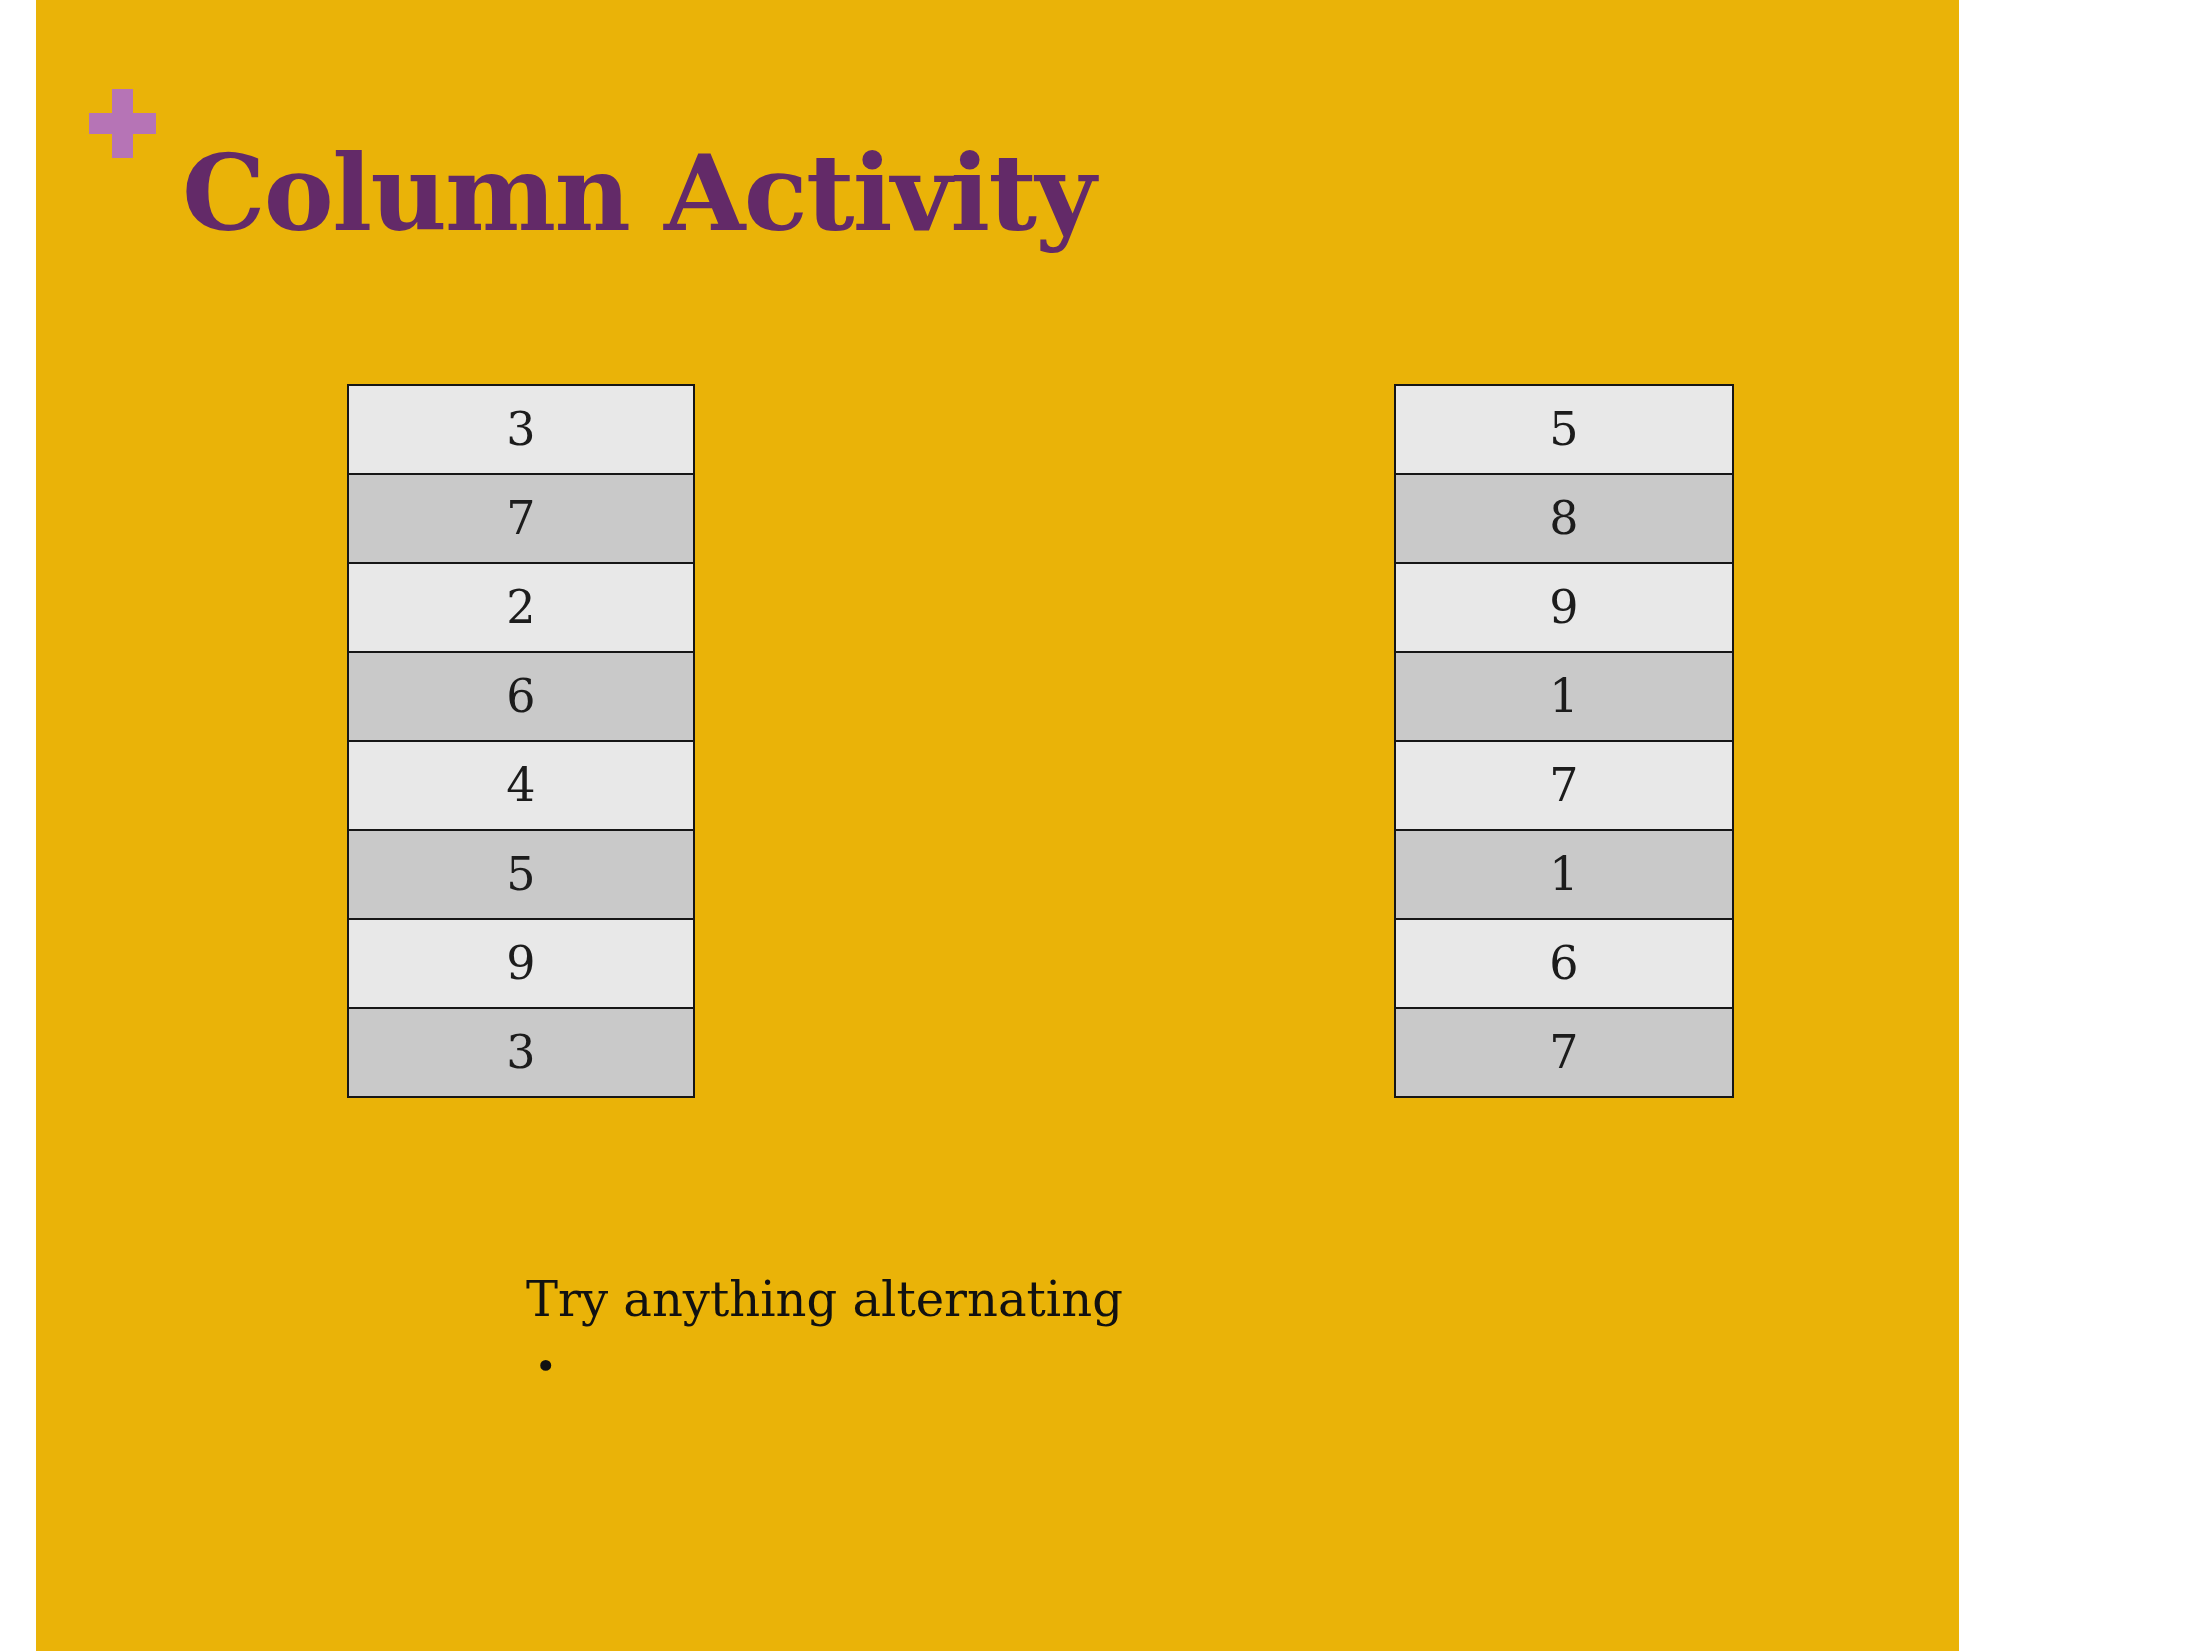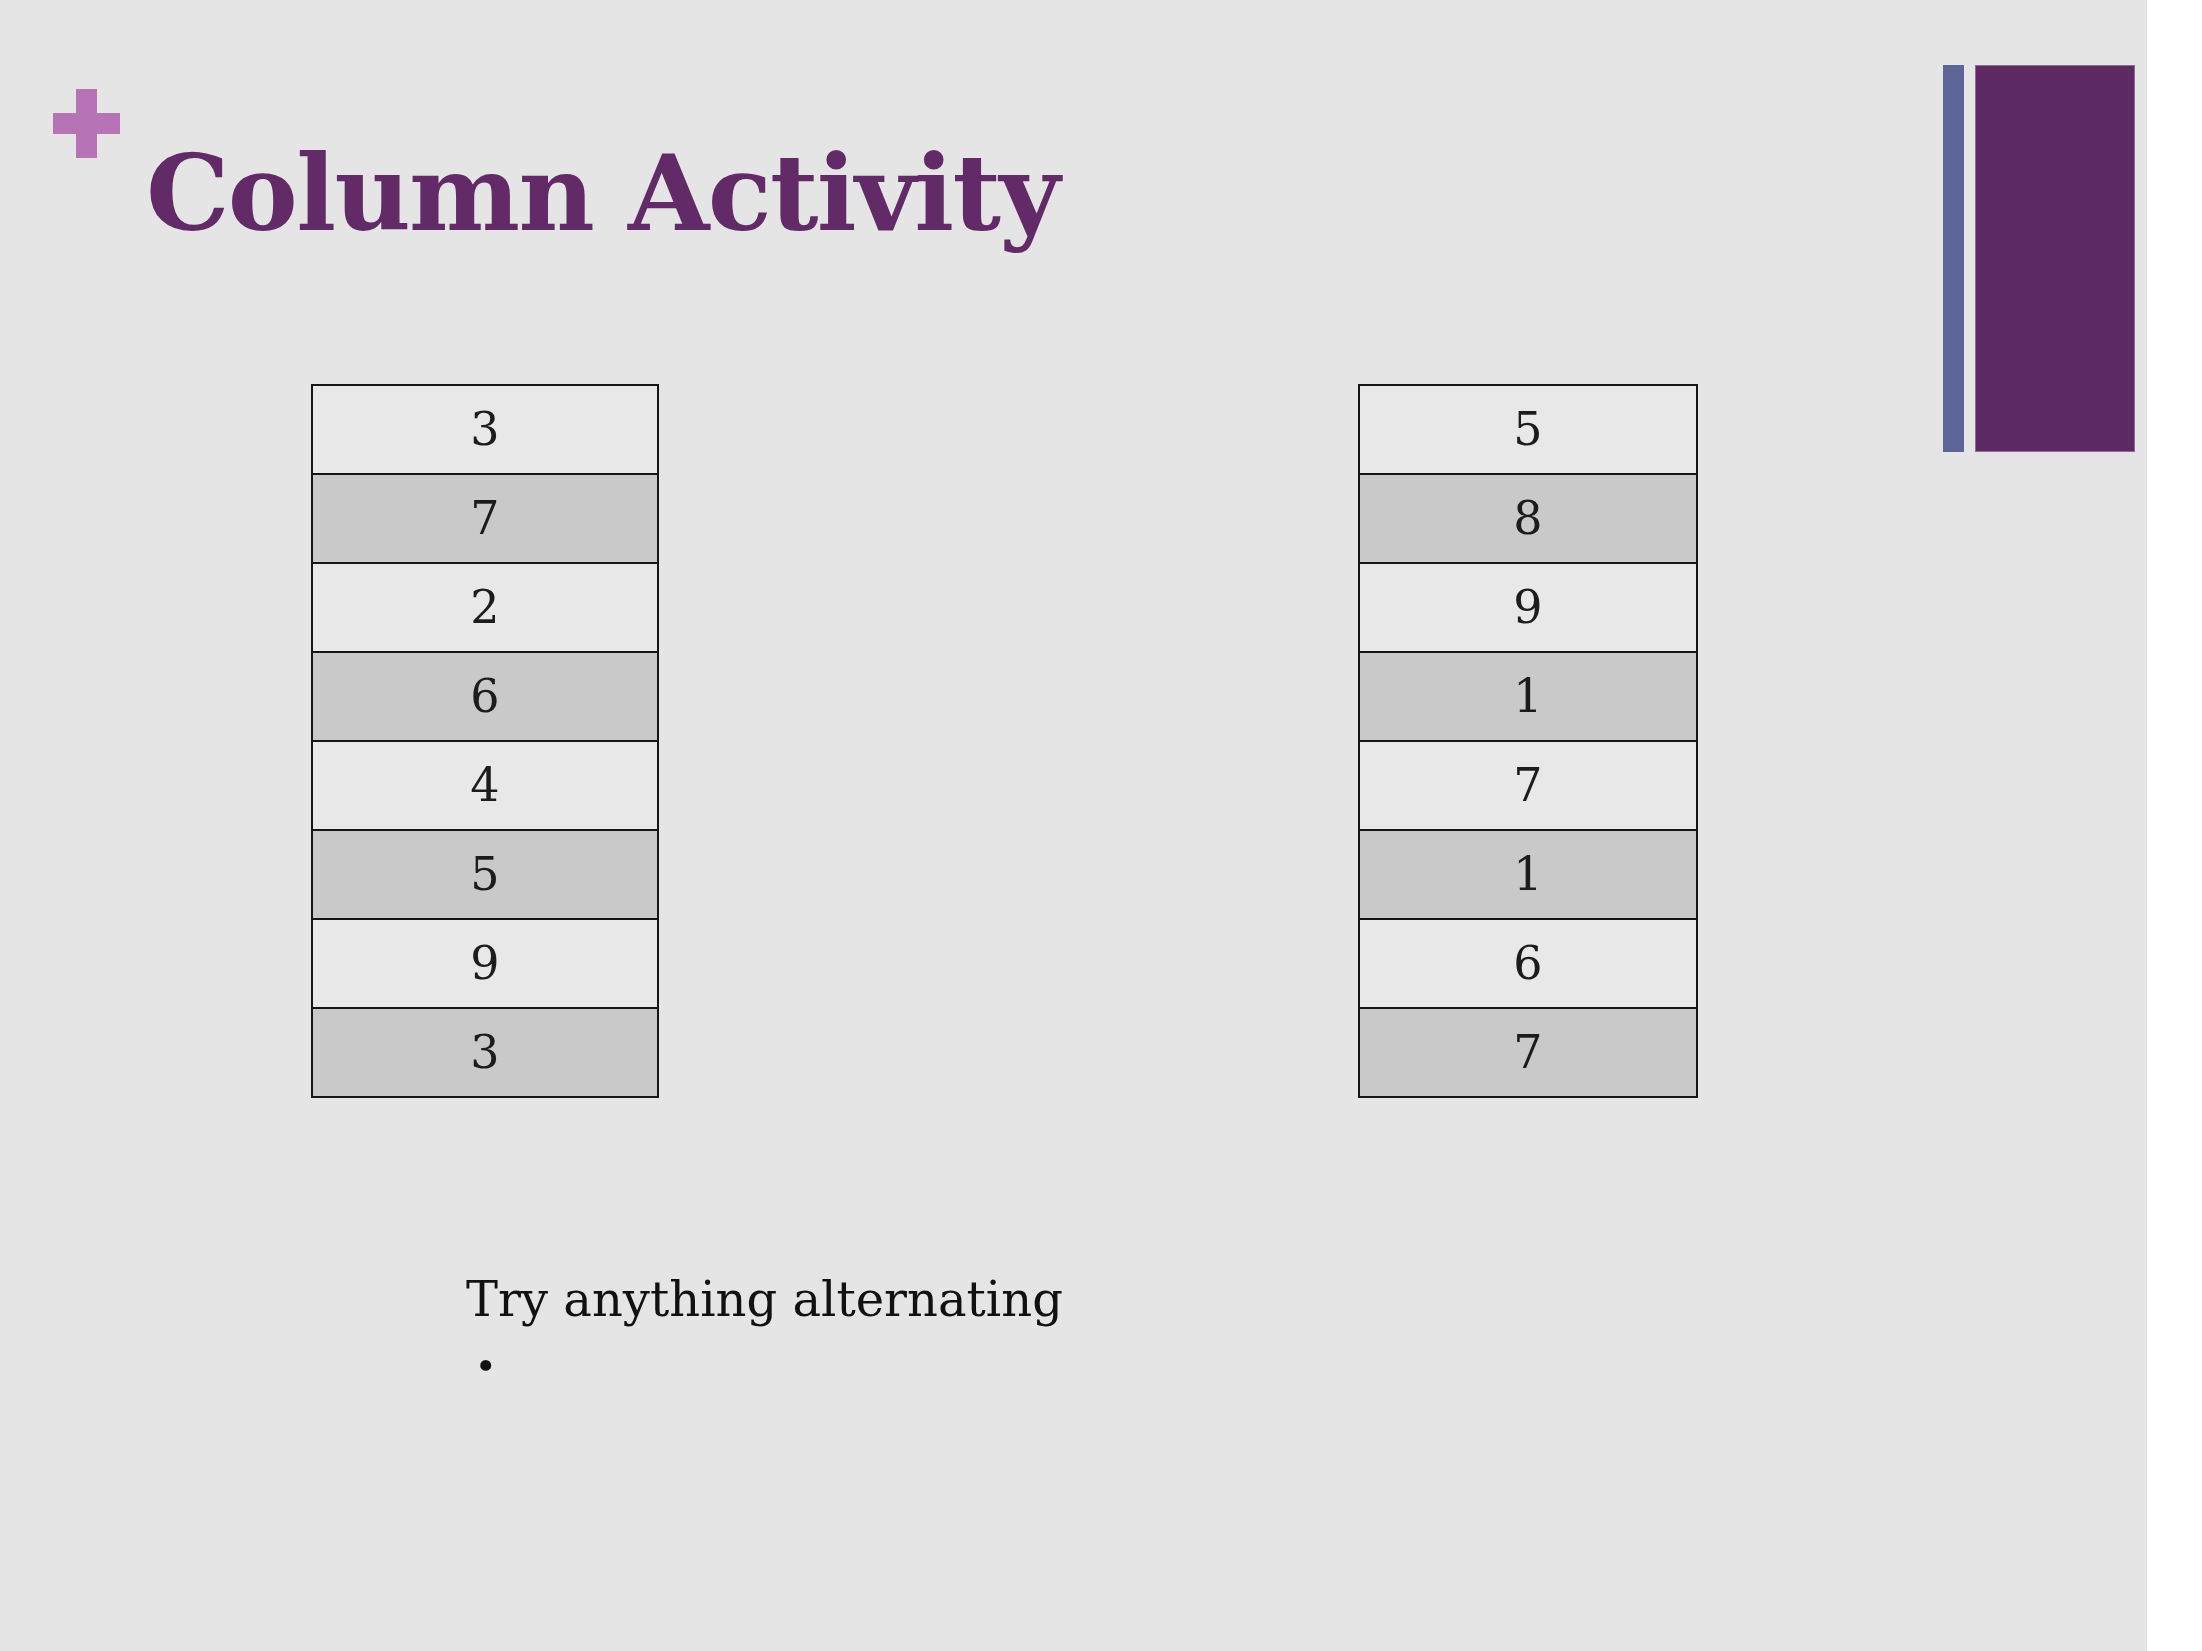--- a/index.html
+++ b/index.html
@@ -3,24 +3,25 @@
 <meta charset="utf-8">
 <style>
   html, body {
     margin: 0;
     padding: 0;
     background: #ffffff;
     font-family: "DejaVu Serif", "Liberation Serif", serif;
   }
   .slide {
     position: relative;
-    width: 2147px;
+    width: 1923px;
     height: 1652px;
-    background: #e5e5e5;
+    background: #eab308;
     overflow: hidden;
+    margin-left: 36px;
   }
 
   
   .plus {
     position: absolute;
     left: 53px;
     top: 89px;
     width: 67px;
     height: 69px;
   }
@@ -91,21 +92,21 @@
     color: #1c1c1c;
     border-bottom: 2.6px solid #161616;
   }
   .cell:last-child { border-bottom: none; }
   .cell:nth-child(odd)  { background: #e8e8e8; }
   .cell:nth-child(even) { background: #c9c9c9; }
 
   
   .notes {
     position: absolute;
-    left: 466px;
+    left: 490px;
     top: 1268px;
     color: #111111;
     font-size: 48px;
     line-height: 62px;
   }
   .notes .line1 { margin-bottom: 5.2px; }
   .notes .line2 { display: flex; align-items: baseline; }
   .notes .bullet {
     display: inline-block;
     width: 76px;

